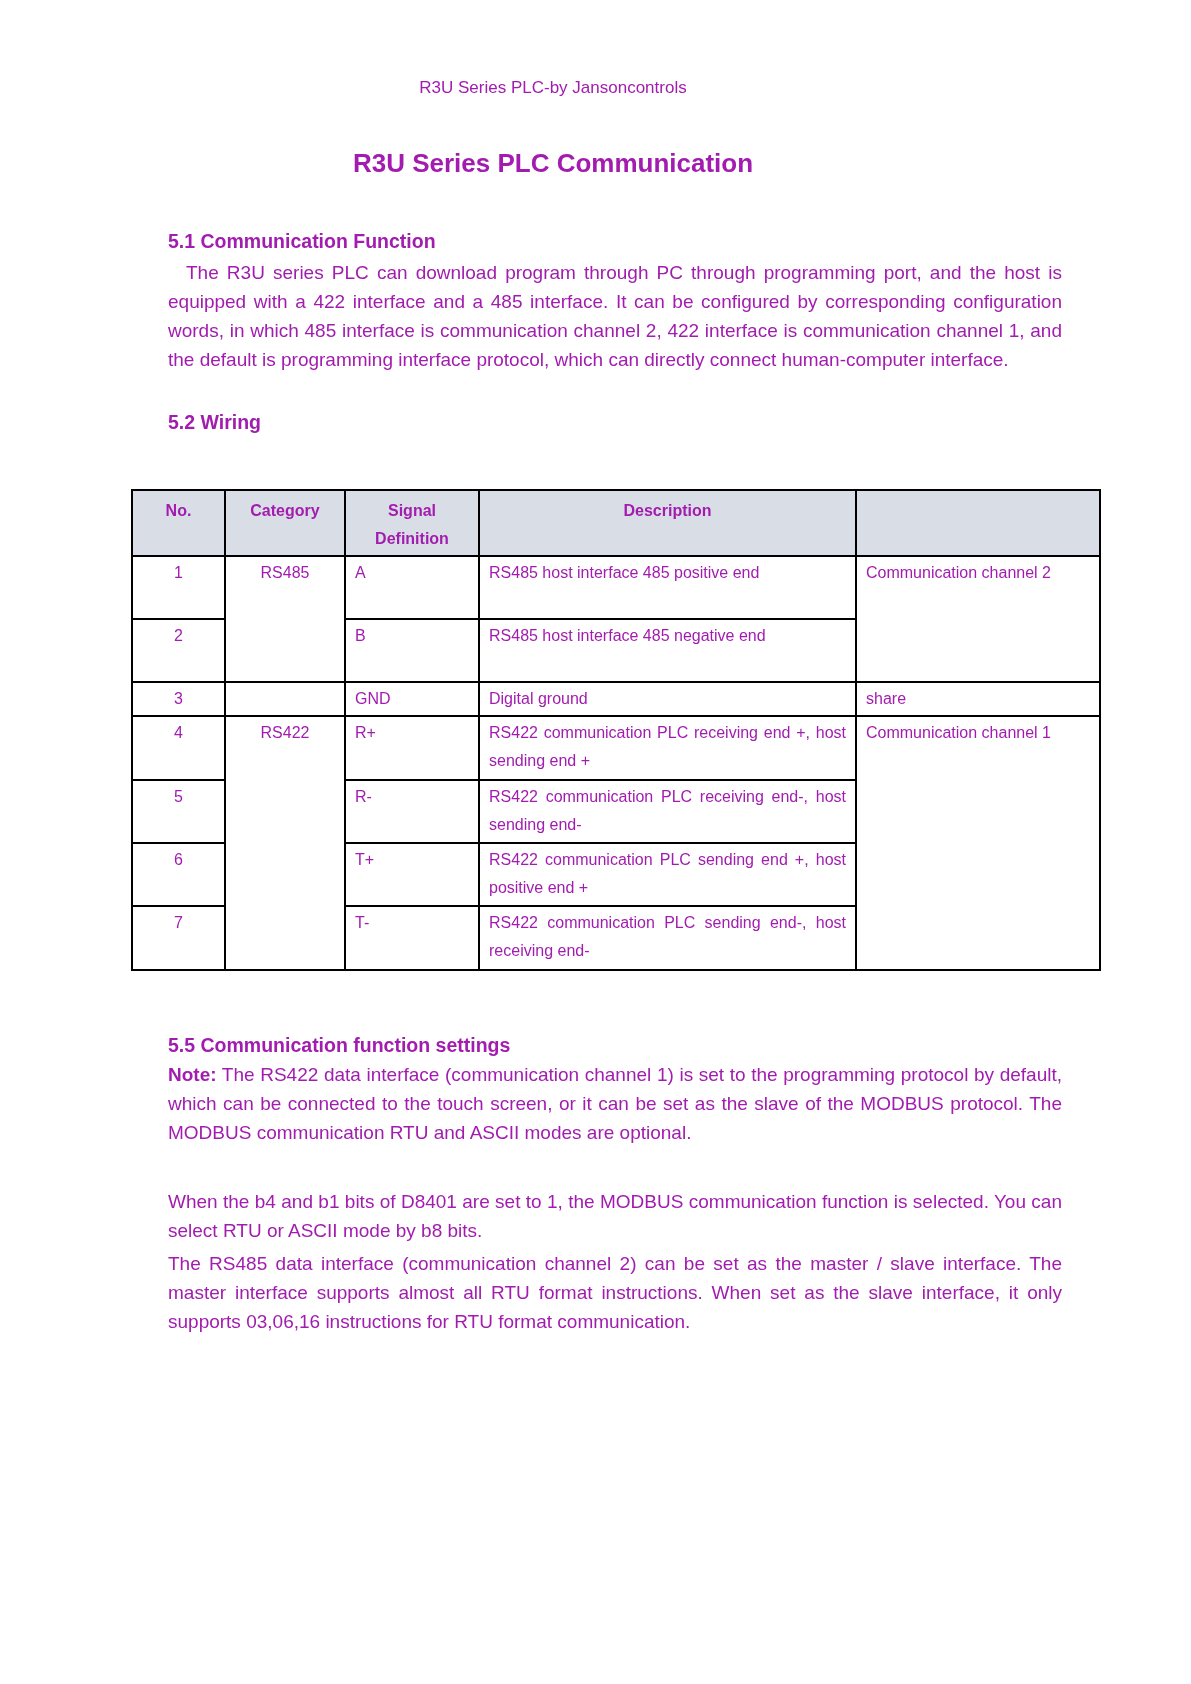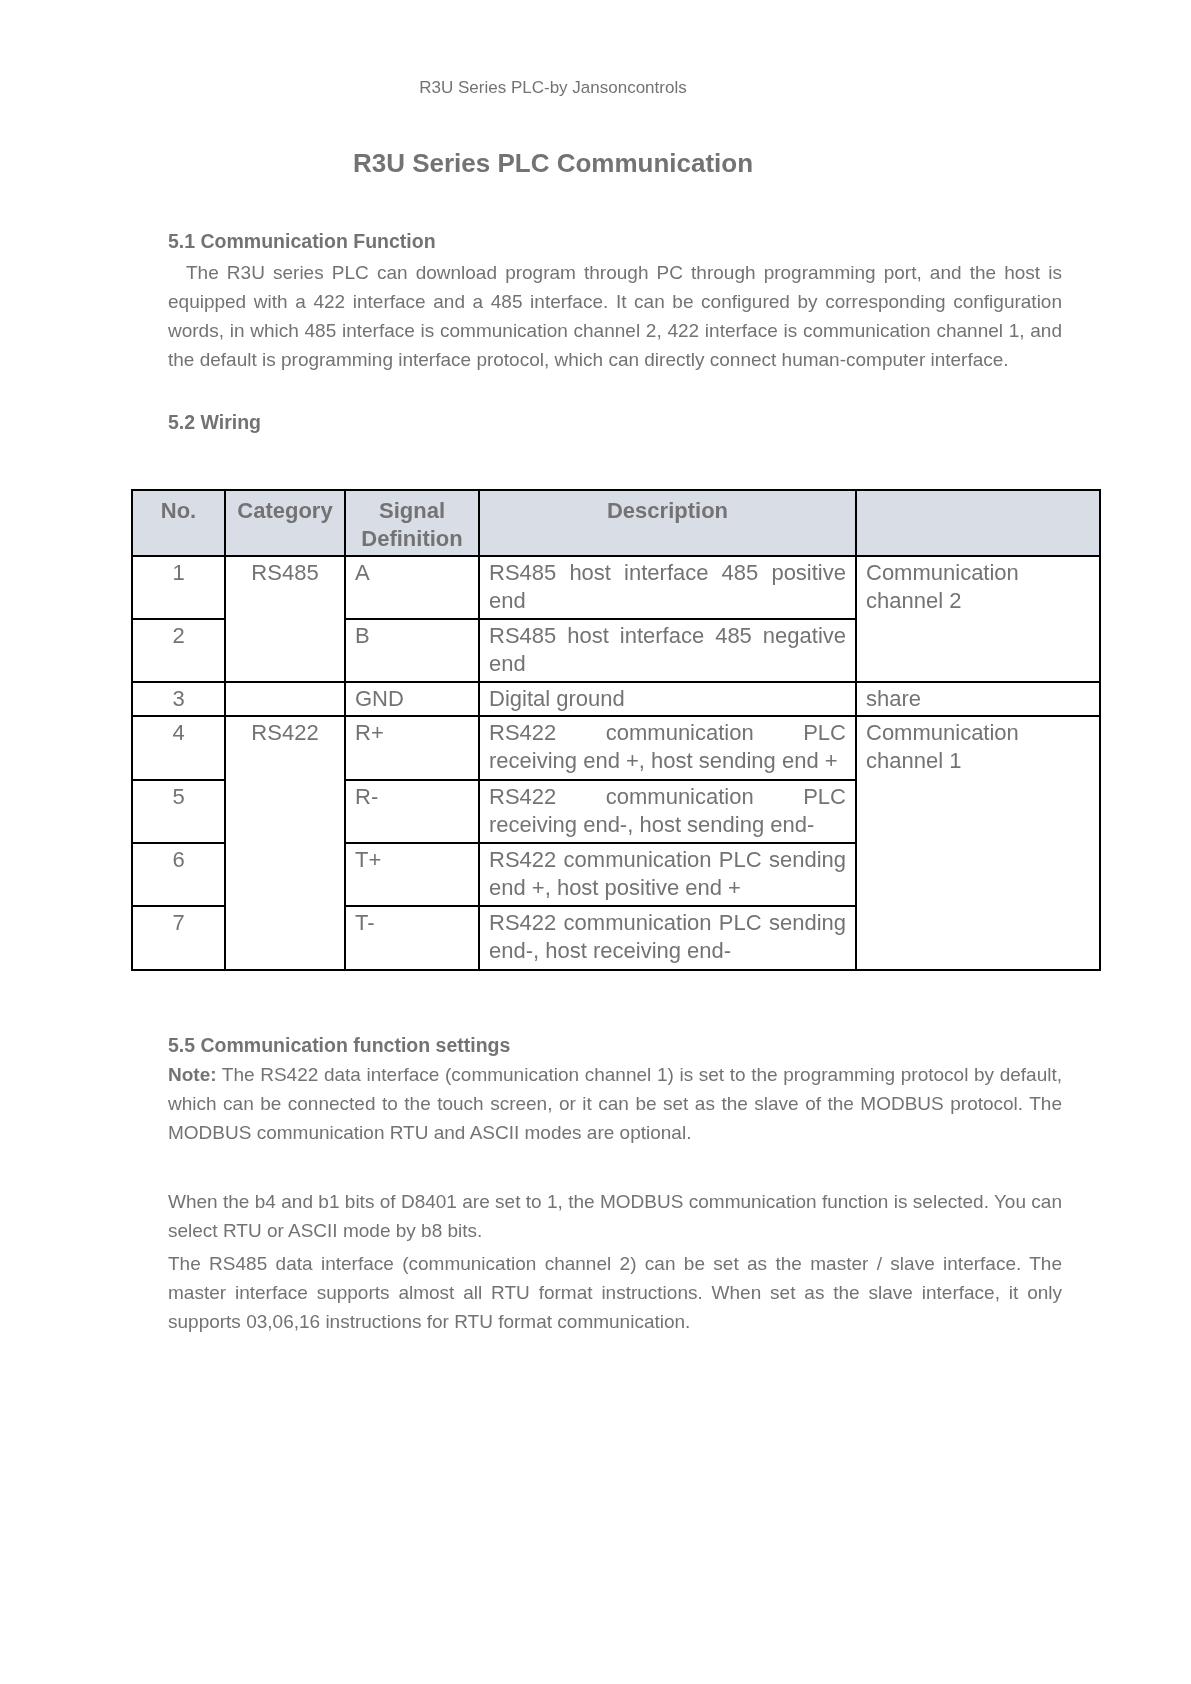--- a/index.html
+++ b/index.html
@@ -1,21 +1,21 @@
 <!DOCTYPE html>
 <html><head>
 <meta charset="utf-8">
 <style>
   html,body{margin:0;padding:0;background:#888;}
   .page{
     position:relative;
     width:1191px;height:1684px;
     background:#ffffff;
     font-family:"Liberation Sans","DejaVu Sans",sans-serif;
-    color:#737373;
+    color:#a21caf;
     overflow:hidden;
   }
   .center-block{width:1106px;text-align:center;}
   .running-header{
     margin:0;padding-top:78px;
     font-size:17px;line-height:20px;font-weight:400;
   }
   .doc-title{
     margin:0;padding-top:50px;
     font-size:26px;line-height:30px;font-weight:700;
@@ -33,21 +33,21 @@
   }
   .para.indent{text-indent:18px;}
   .gap-after-51{padding-top:2px;}
   .bold{font-weight:700;}
   .p-cont{margin-top:4px;}
   .p-spaced{margin-top:40px;}
 
   .table-wrap{margin-left:131px;margin-top:52px;width:968px;}
   table.wiring{
     border-collapse:collapse;table-layout:fixed;width:968px;
-    font-size:22px;
+    font-size:16px;
   }
   table.wiring th,table.wiring td{
     border:2px solid #000;
     padding:2px 9px 2px 9px;
     line-height:28px;
     vertical-align:top;
     overflow:hidden;
   }
   table.wiring th{
     font-weight:700;text-align:center;vertical-align:top;

